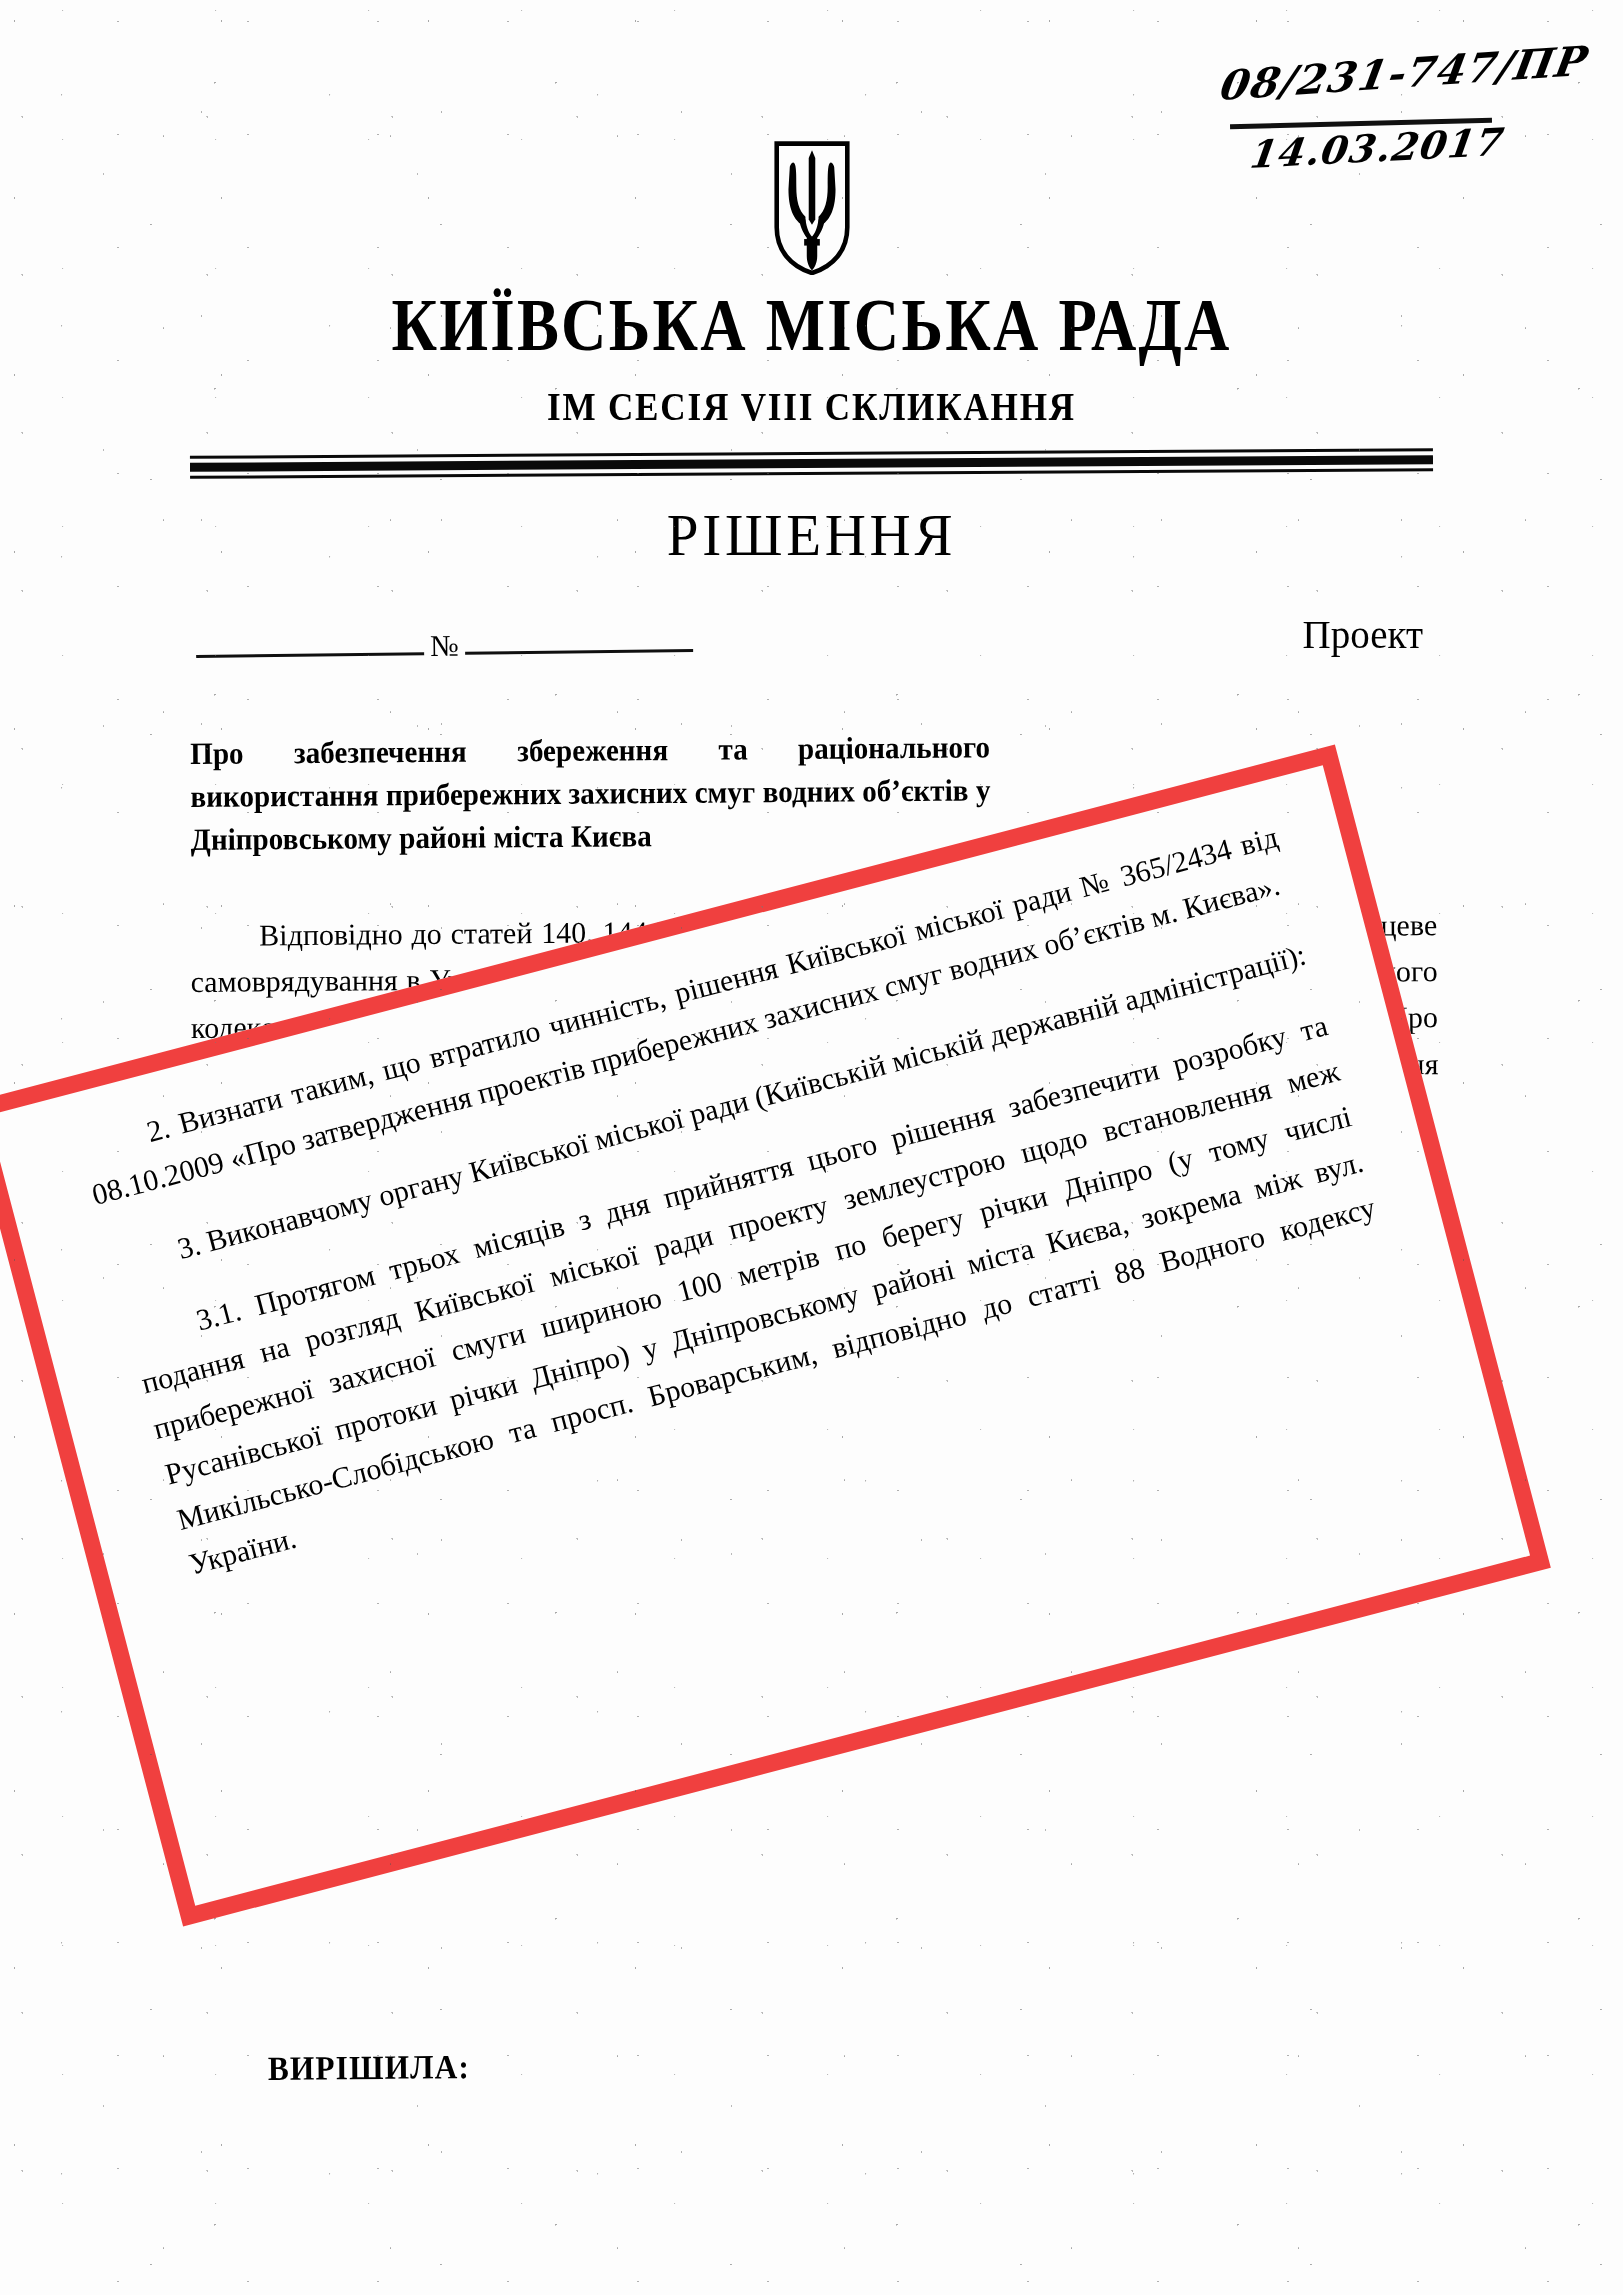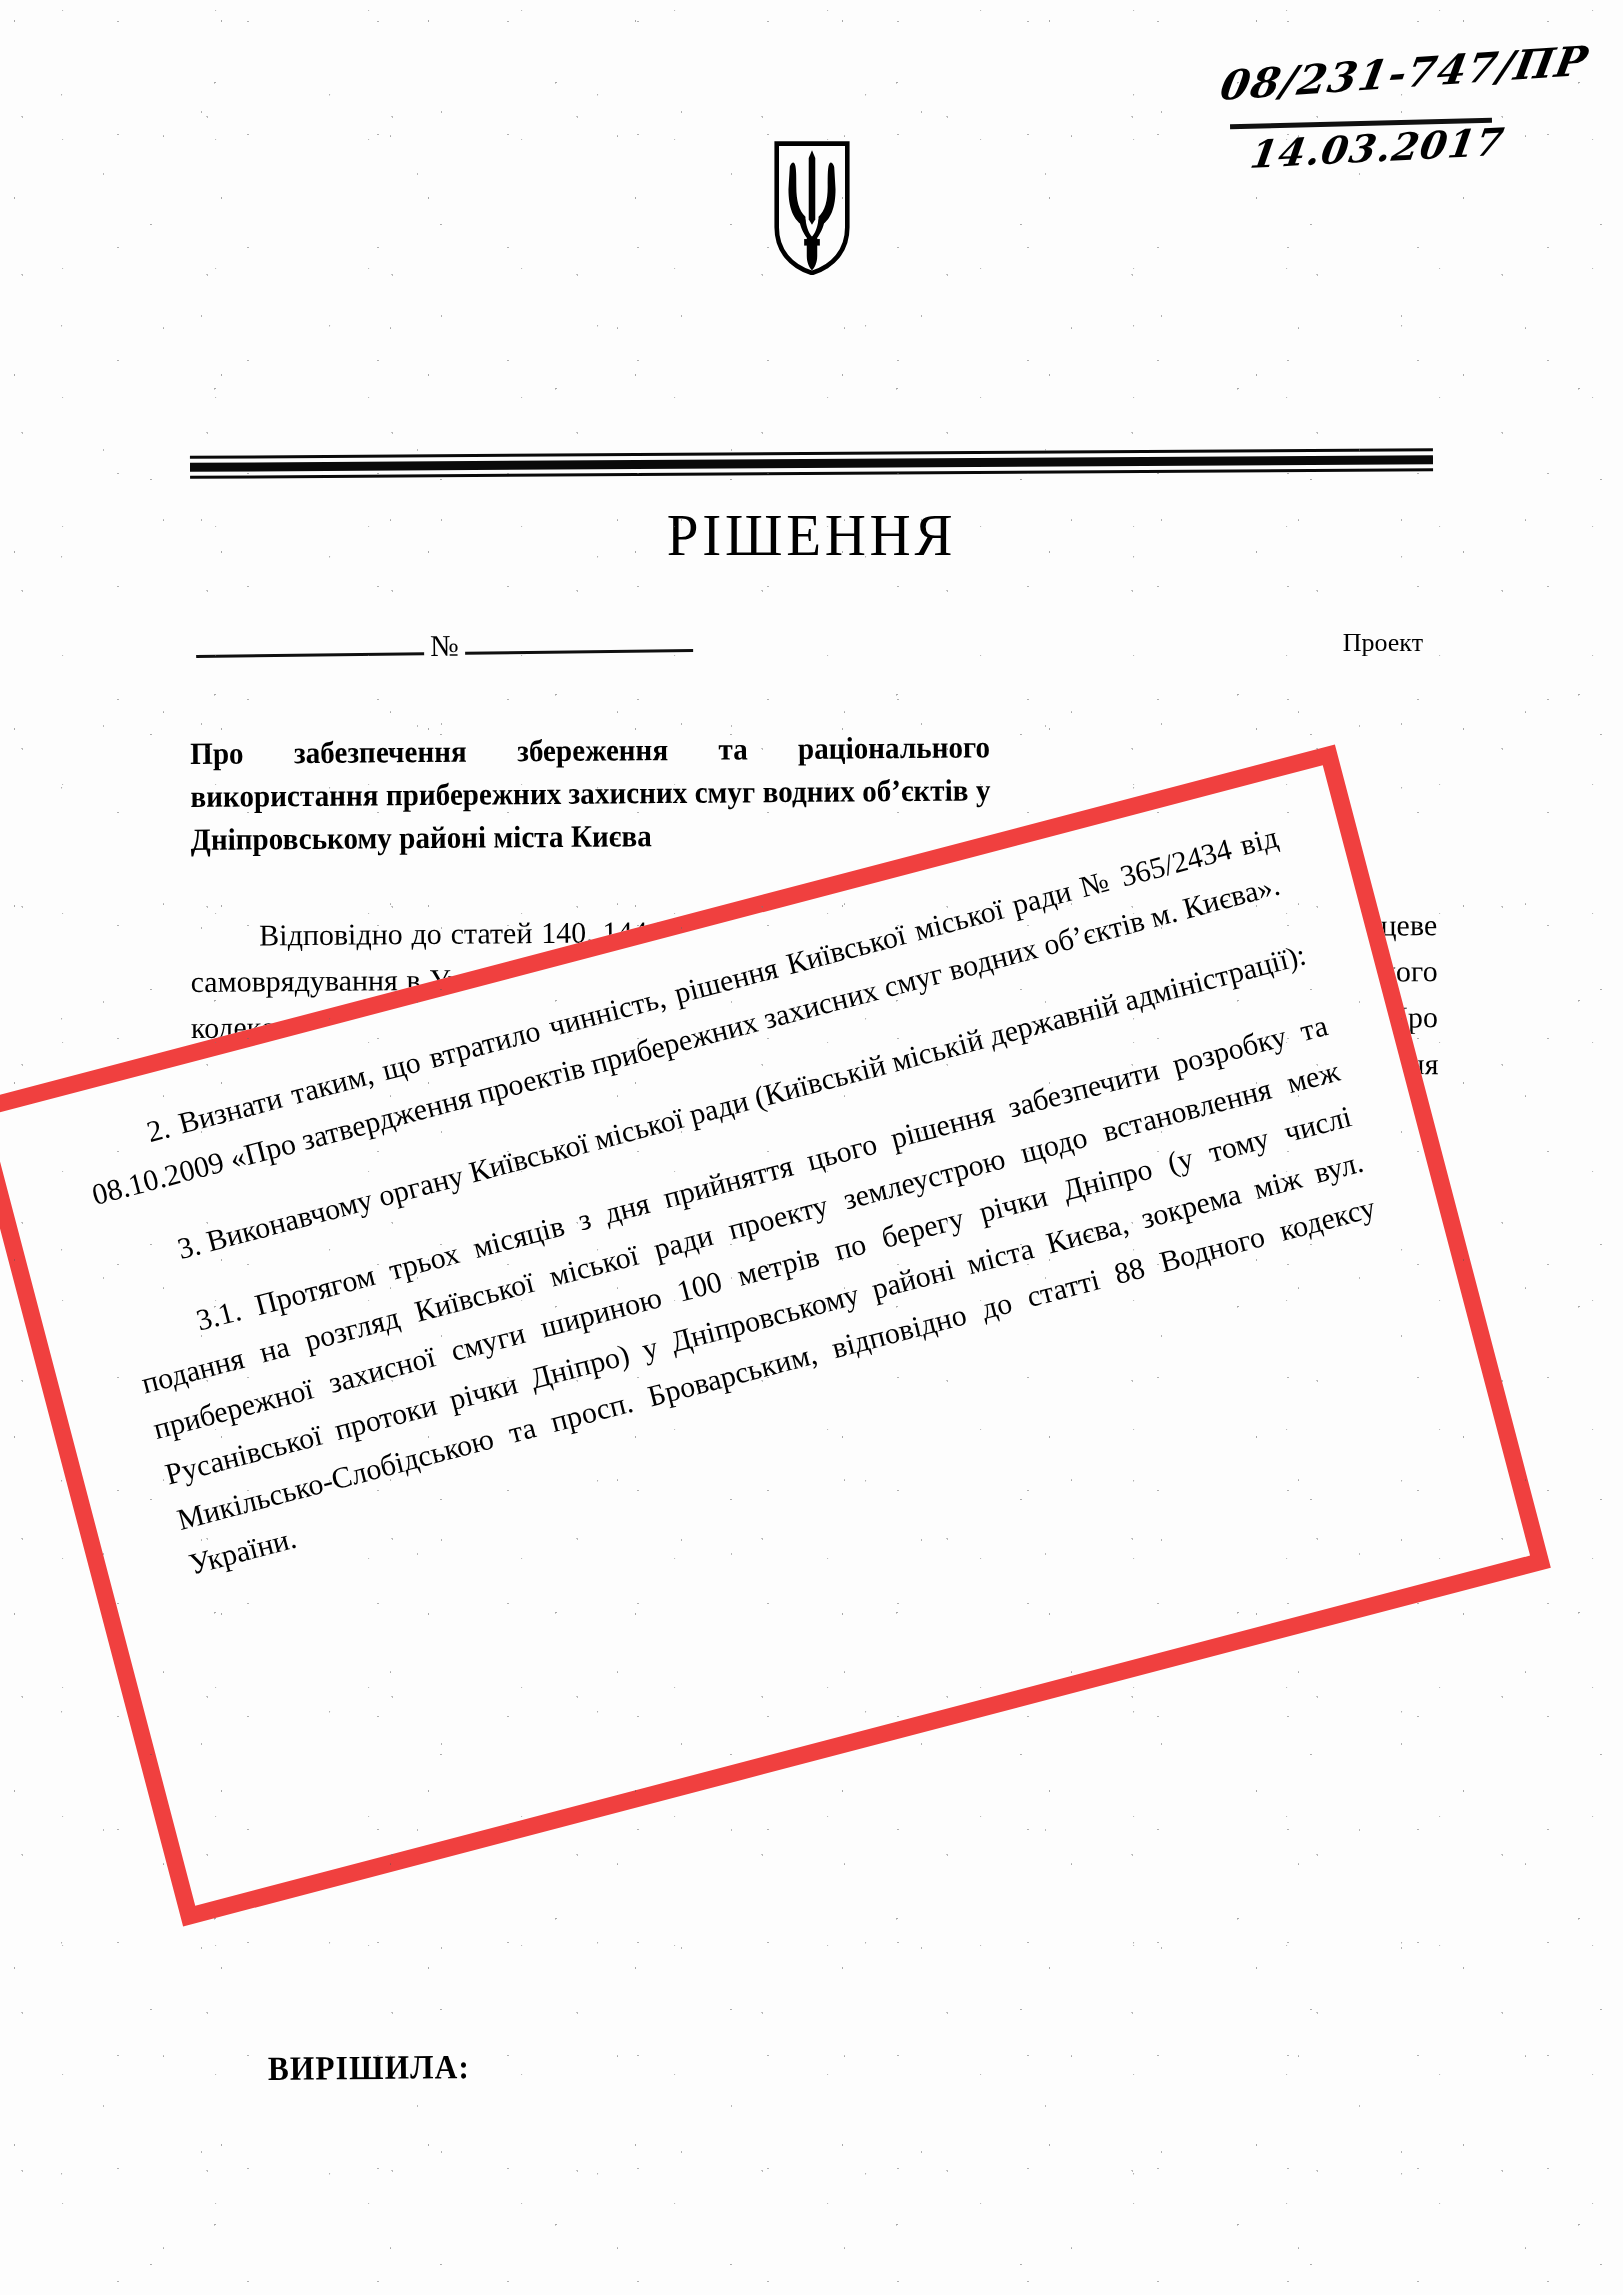--- a/index.html
+++ b/index.html
@@ -156,23 +156,22 @@
   .numline .no-sym {
     font-size: 30px;
     padding: 0 6.5px;
     line-height: .9;
     transform: translateY(3.9px);
   }
   .draft-label {
     position: absolute;
     right: 200px;
     top: 612px;
-    font-size: 26px;
-    z-index: 10;
-    margin-top: 16px;
+    font-size: 39px;
+    z-index: 10;
   }
 
   
   .subject {
     position: absolute;
     left: 190px;
     top: 733px;
     width: 851px;
     font-size: 31px;
     font-weight: 700;
@@ -262,20 +261,24 @@
                C36 92 40 106 50 116 L50 132 C30 122 24 100 24 74 Z" fill="#000"></path>
       <path d="M94 40 C94 38 90 30 87 34 C84 38 84 52 84 70
                C84 92 80 106 70 116 L70 132 C90 122 96 100 96 74 Z" fill="#000"></path>
       <path d="M40 112 C40 128 46 140 52 148 L52 176 C52 186 56 194 60 198
                C64 194 68 186 68 176 L68 148 C74 140 80 128 80 112
                L70 120 C68 134 64 142 60 146 C56 142 52 134 50 120 Z" fill="#000"></path>
       <rect x="48" y="150" width="24" height="10" fill="#000"></rect>
     </svg>
   </div>
 
+  <div class="masthead">
+    <div class="org-title">КИЇВСЬКА МІСЬКА РАДА</div>
+    <div class="session-line">ІМ СЕСІЯ  VIII СКЛИКАННЯ</div>
+  </div>
 
   <div class="rule-group">
     <div class="rule-thin"></div>
     <div class="rule-gap"></div>
     <div class="rule-thick"></div>
     <div class="rule-gap"></div>
     <div class="rule-thin"></div>
   </div>
 
   <div class="decision-word">РІШЕННЯ</div>

